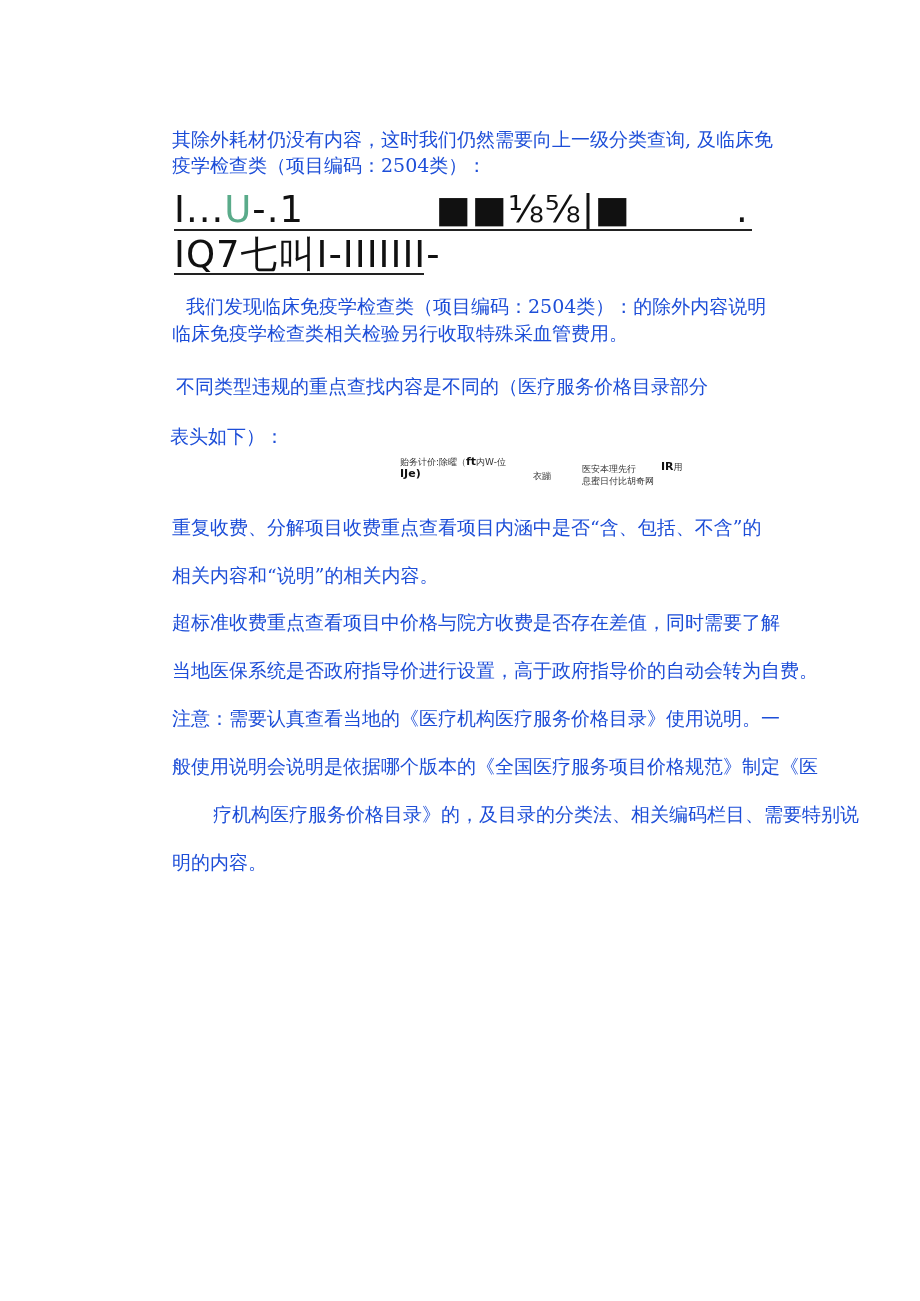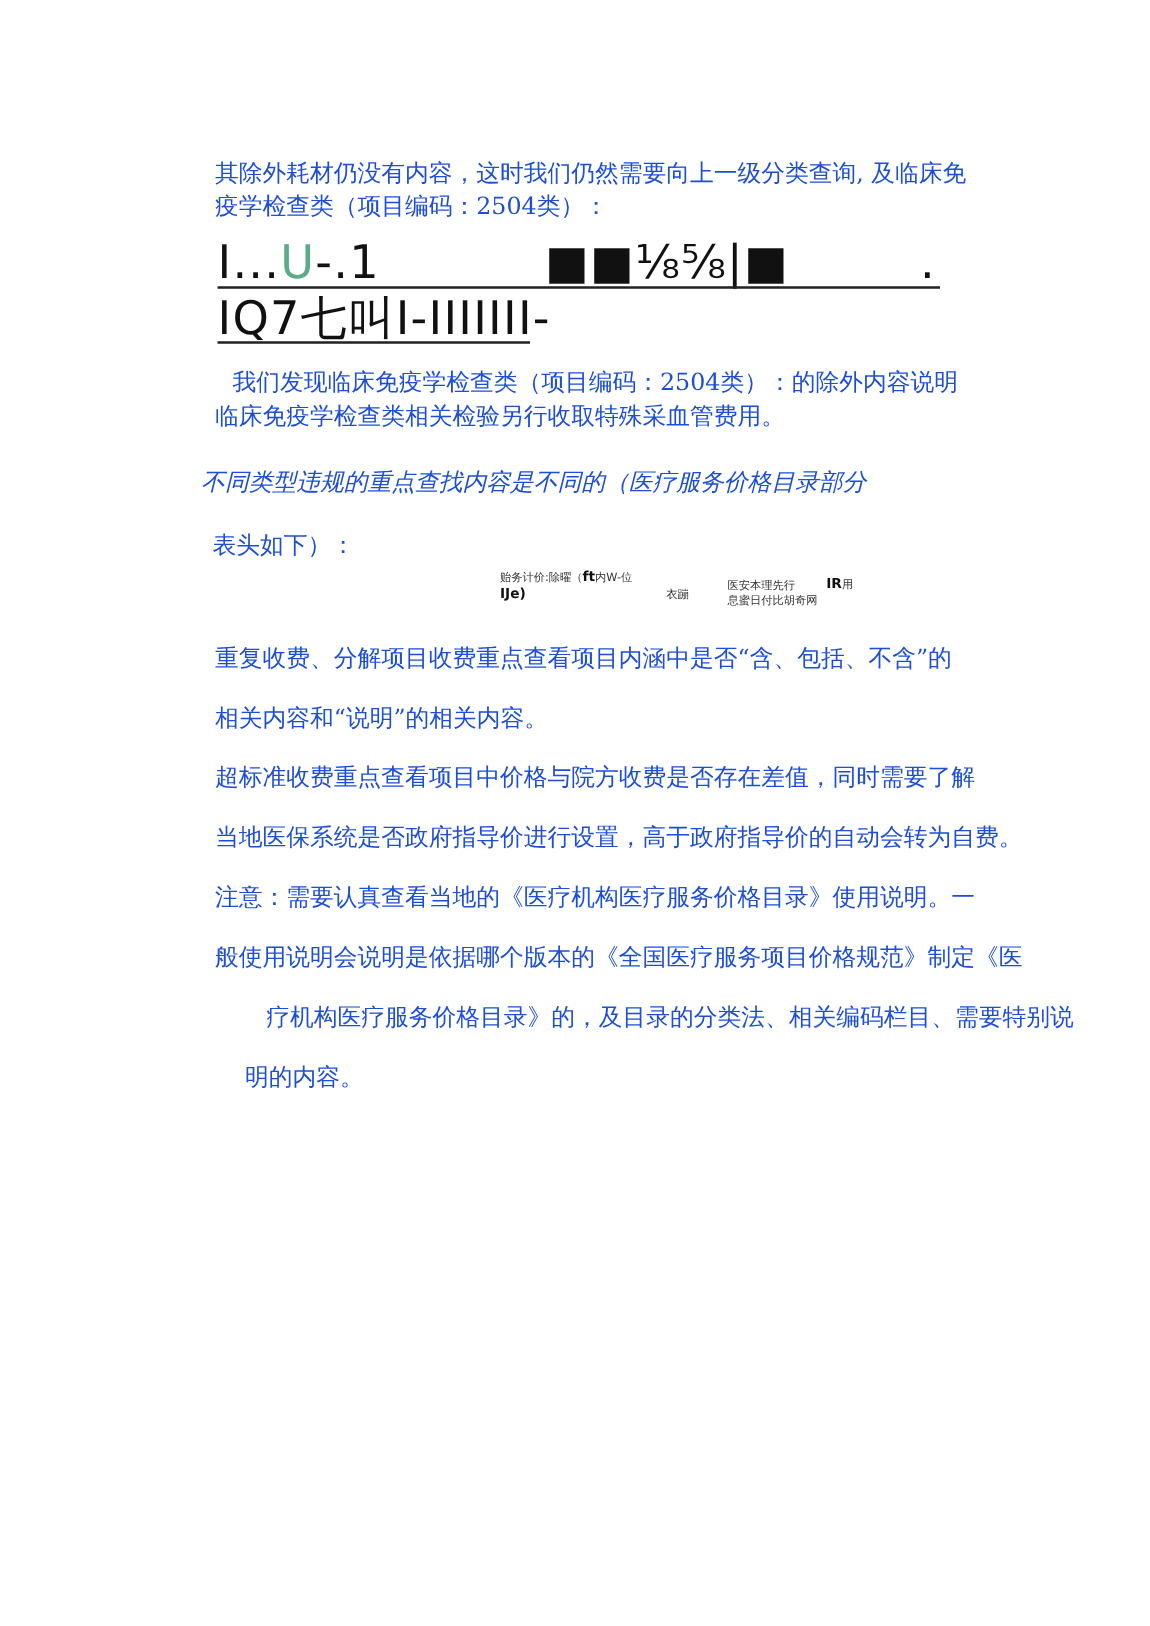--- a/index.html
+++ b/index.html
@@ -69,21 +69,21 @@
   <div class="garbled" style="left:436px; top:190px;">■■⅛⅝|■</div>
   <div class="garbled" style="left:736px; top:190px;">.</div>
   <div class="uline" style="left:174px; top:229px; width:578px;"></div>
 
   <div class="garbled" style="left:174px; top:235px;">IQ7七叫I-IIIIIII-</div>
   <div class="uline" style="left:174px; top:273px; width:250px;"></div>
 
   <div class="line" style="left:186px; top:294px;">我们发现临床免疫学检查类（项目编码：2504类）：的除外内容说明</div>
   <div class="line" style="left:172px; top:321px;">临床免疫学检查类相关检验另行收取特殊采血管费用。</div>
 
-  <div class="line" style="left:161px; top:374px;font-style:italic;">不同类型违规的重点查找内容是不同的（医疗服务价格目录部分</div>
+  <div class="line" style="left:176px; top:374px;">不同类型违规的重点查找内容是不同的（医疗服务价格目录部分</div>
   <div class="line" style="left:170px; top:424px;">表头如下）：</div>
 
   <div class="table-snippet" style="left:400px; top:456px;">
     <div><span>贻务计价:除曜（</span><b>ft</b><span>内W-位</span></div>
     <div><b>IJe)</b></div>
   </div>
   <div class="table-snippet" style="left:533px; top:470px;">衣蹦</div>
   <div class="table-snippet" style="left:582px; top:463px;">
     <div>医安本理先行</div>
     <div>息蜜日付比胡奇网</div>
@@ -94,15 +94,15 @@
 
   <div class="line" style="left:172px; top:515px;">重复收费、分解项目收费重点查看项目内涵中是否“含、包括、不含”的</div>
   <div class="line" style="left:172px; top:563px;">相关内容和“说明”的相关内容。</div>
 
   <div class="line" style="left:172px; top:610px;">超标准收费重点查看项目中价格与院方收费是否存在差值，同时需要了解</div>
   <div class="line" style="left:172px; top:658px;">当地医保系统是否政府指导价进行设置，高于政府指导价的自动会转为自费。</div>
 
   <div class="line" style="left:172px; top:706px;">注意：需要认真查看当地的《医疗机构医疗服务价格目录》使用说明。一</div>
   <div class="line" style="left:172px; top:754px;">般使用说明会说明是依据哪个版本的《全国医疗服务项目价格规范》制定《医</div>
   <div class="line" style="left:172px; top:802px;margin-left:41px;">疗机构医疗服务价格目录》的，及目录的分类法、相关编码栏目、需要特别说</div>
-  <div class="line" style="left:172px; top:850px;margin-left:24px;">明的内容。</div>
+  <div class="line" style="left:172px; top:850px;">明的内容。</div>
 
 </div>
 
 </body></html>

